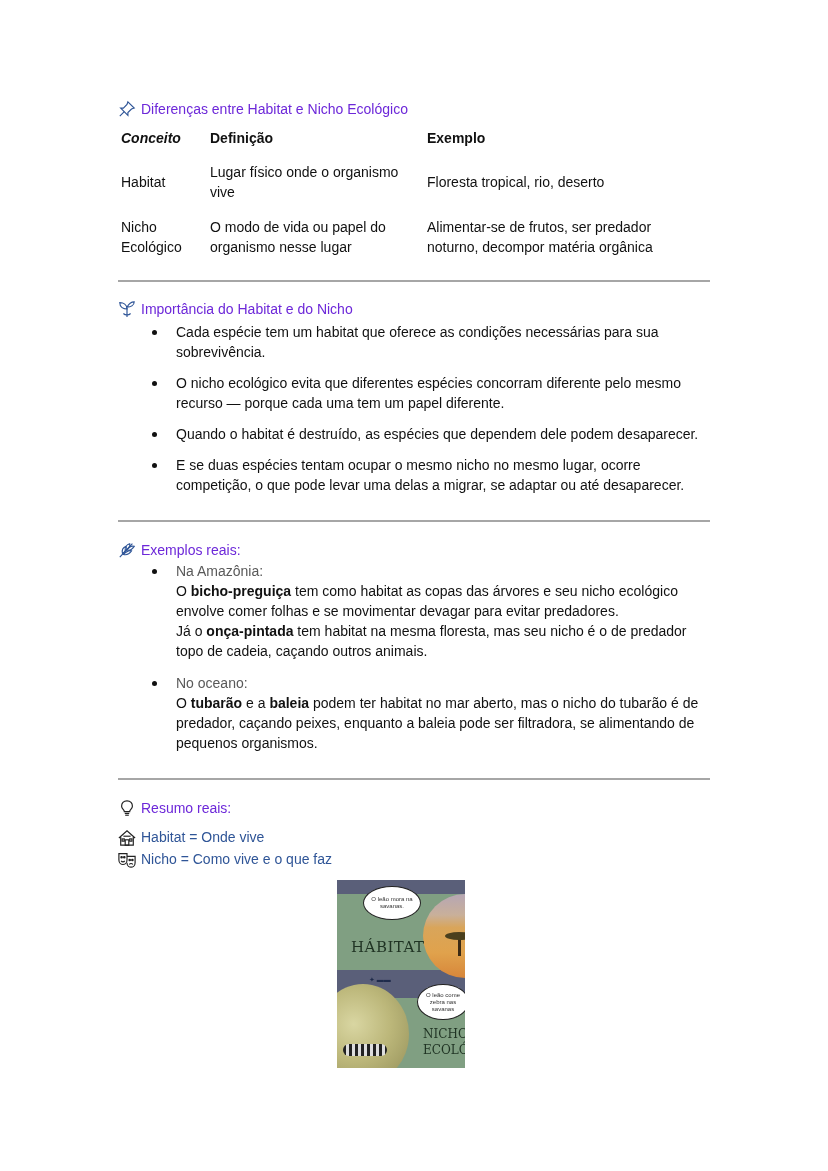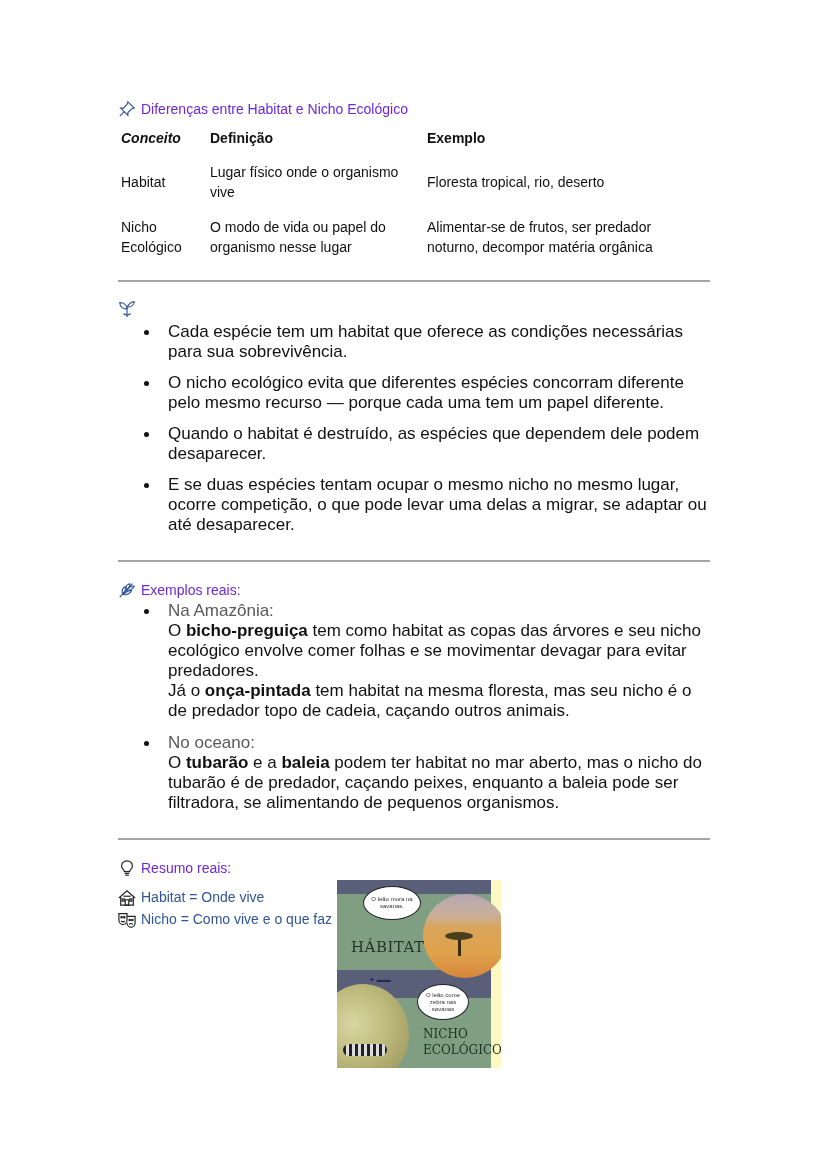--- a/index.html
+++ b/index.html
@@ -63,24 +63,24 @@
     table.concept-table tr.row-1 td { padding-top: 10px; padding-bottom: 10px; }
 
     .rule {
       height: 2px;
       background: #a6a6a6;
       width: 592px;
       margin: 0;
     }
 
     ul.bullets {
-      margin: 0;
+      margin: 8px;
       padding: 0;
       list-style: none;
-      font-size: 17px;
+      font-size: 14px;
       line-height: 20px;
     }
     ul.bullets li {
       position: relative;
       padding-left: 50px;
       margin-bottom: 11px;
     }
     ul.bullets li::before {
       content: "";
       position: absolute;
@@ -108,24 +108,24 @@
       margin-right: 5px;
       display: inline-flex;
     }
     .summary-line .icon svg { width: 18px; height: 18px; }
 
     
     .poster {
       position: absolute;
       left: 337px;
       top: 880px;
-      width: 164px;
+      width: 128px;
       height: 188px;
       overflow: hidden;
-      background: #fef9c3;
+      background: #d946ef;
     }
     .poster .band-top {
       position: absolute; left: 0; top: 0; width: 154px; height: 14px; background: #5a5f79;
     }
     .poster .band-mid {
       position: absolute; left: 0; top: 90px; width: 154px; height: 28px; background: #5a5f79;
     }
     .poster .green-top {
       position: absolute; left: 0; top: 14px; width: 154px; height: 76px; background: #809f82;
     }
@@ -212,20 +212,21 @@
 
   <div class="heading">
     <span class="icon">
       <svg viewBox="0 0 20 20" fill="none" stroke="#2f5597" stroke-width="1.3">
         <path d="M10 19 L10 9"></path>
         <path d="M10 10 C6 10 2 8 2 3 C6 3 10 5 10 10 Z"></path>
         <path d="M10 8 C12 4 15 2 18 2 C18 6 14 8 10 8 Z"></path>
         <path d="M6 15 C8 17 12 17 14 15"></path>
       </svg>
     </span>
+    <span>Importância do Habitat e do Nicho</span>
   </div>
 
   <ul class="bullets" style="margin-top:2px">
     <li>Cada espécie tem um habitat que oferece as condições necessárias para sua sobrevivência.</li>
     <li>O nicho ecológico evita que diferentes espécies concorram diferente pelo mesmo recurso — porque cada uma tem um papel diferente.</li>
     <li>Quando o habitat é destruído, as espécies que dependem dele podem desaparecer.</li>
     <li>E se duas espécies tentam ocupar o mesmo nicho no mesmo lugar, ocorre competição, o que pode levar uma delas a migrar, se adaptar ou até desaparecer.</li>
   </ul>
 
   <div style="height:14px"></div>

